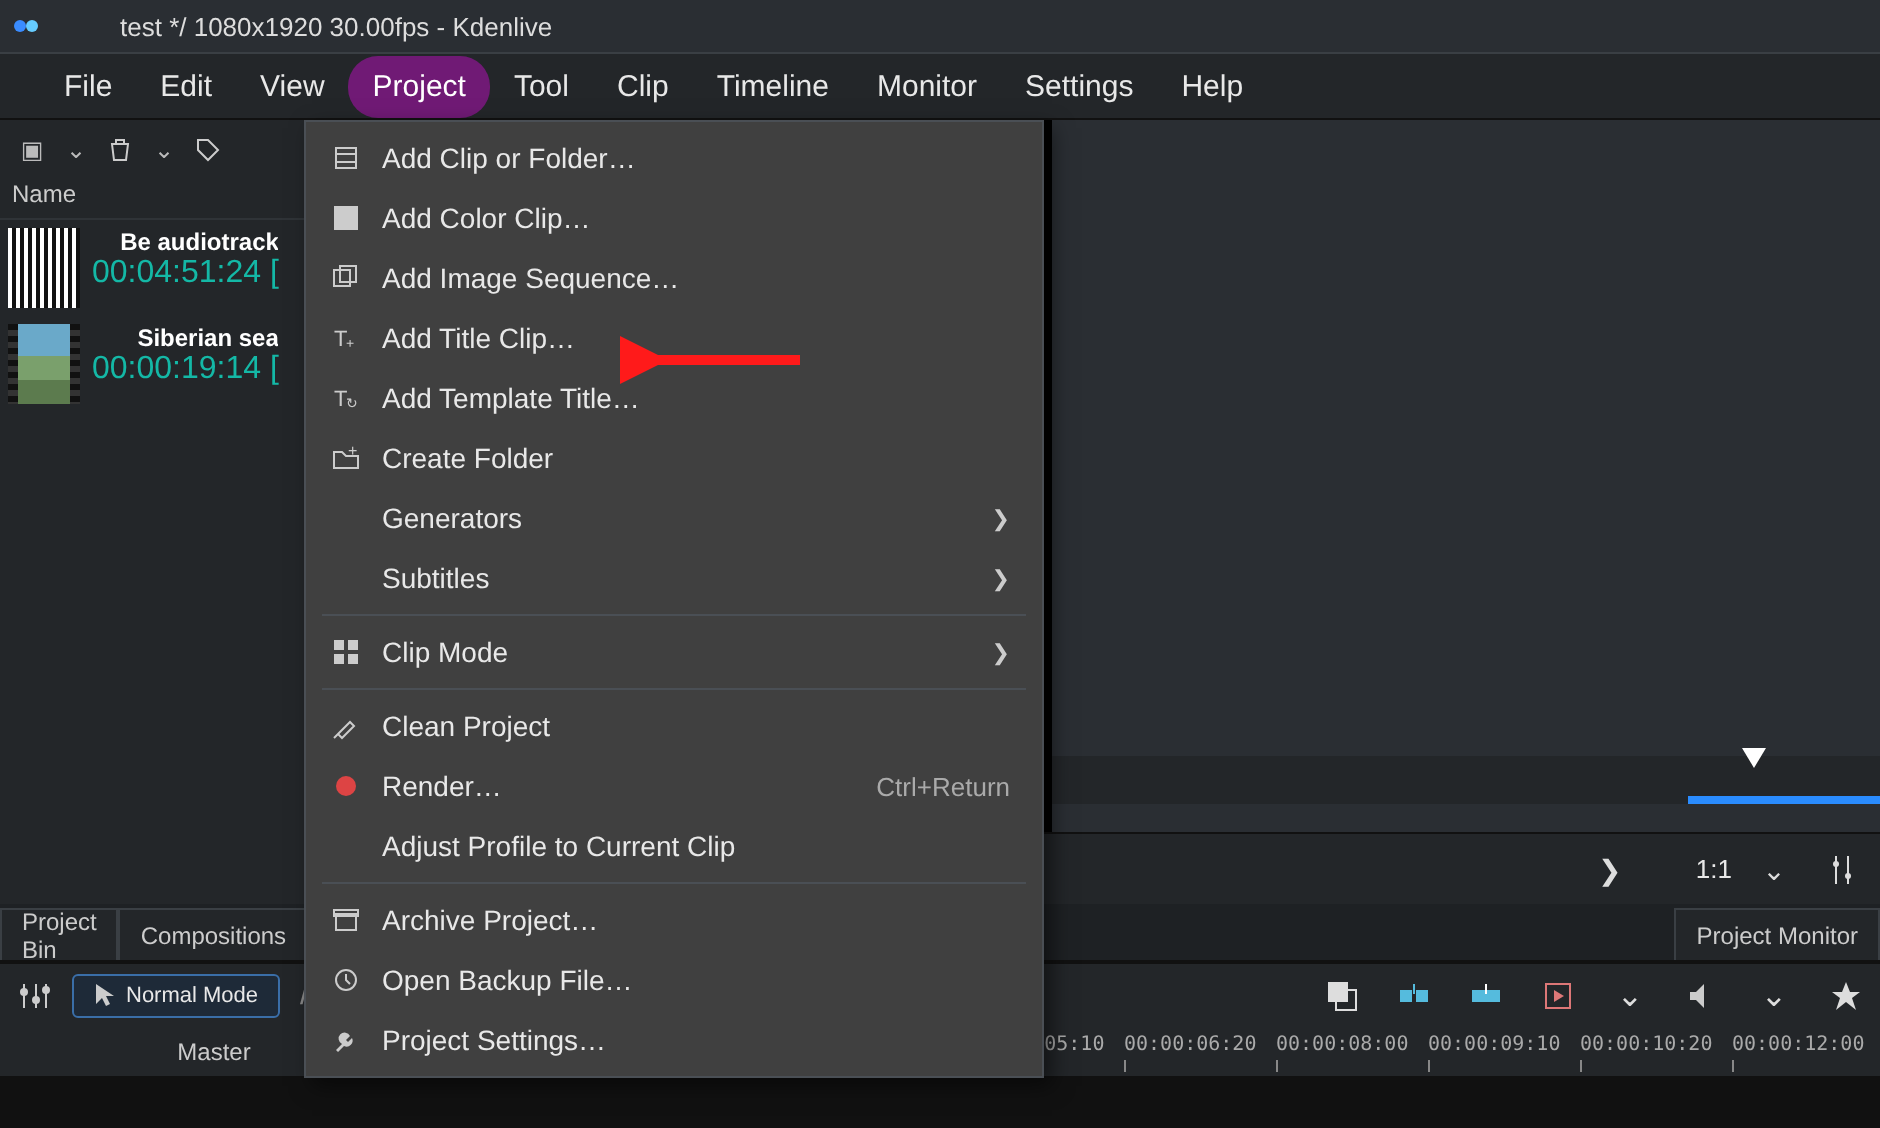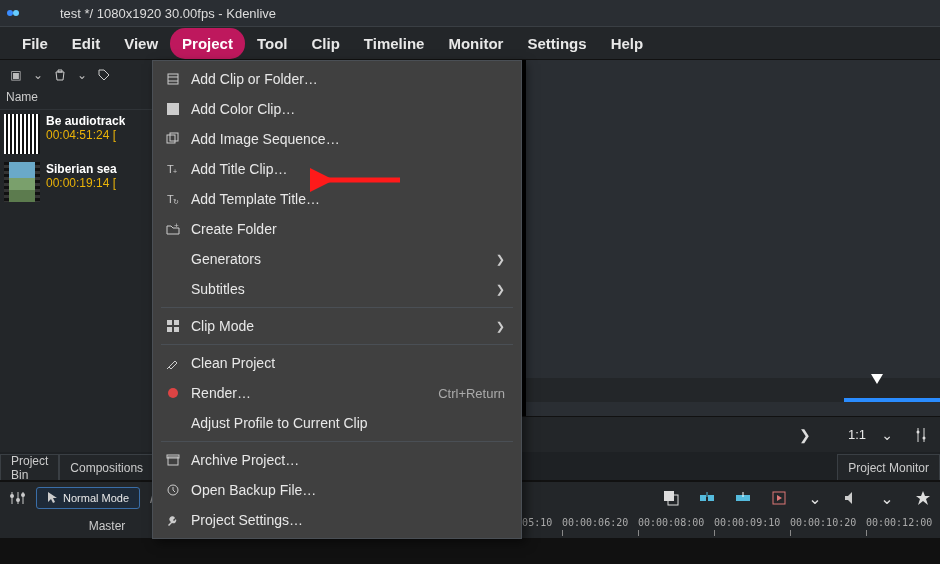--- a/index.html
+++ b/index.html
@@ -1,38 +1,38 @@
 <!DOCTYPE html>
 <html><head>
 <meta charset="utf-8">
 <style>
   * { box-sizing: border-box; margin: 0; padding: 0; }
   html, body { width: 940px; height: 564px; overflow: hidden; background: #111; font-family: "Segoe UI", Arial, sans-serif; color: #e8e8e8; }
   .titlebar { height: 26px; background: #2a2e33; display: flex; align-items: center; padding: 0 6px; font-size: 13px; color: #ddd; gap: 32px; }
   .titlebar .logo { width: 14px; height: 14px; margin-right: 8px; display:flex;align-items:center;justify-content:center; }
-  .menubar { height: 34px; background: #232629; display: flex; align-items: center; padding: 0 10px; border-top: 1px solid #3a3f44; border-bottom: 1px solid #111; font-weight: bold; }
+  .menubar { height: 34px; background: #232629; display: flex; align-items: center; padding: 0 20px; border-top: 1px solid #3a3f44; border-bottom: 1px solid #111; }
   .menubar .mitem { padding: 7px 12px; font-size: 15px; cursor: pointer; }
-  .menubar .mitem.active { background: #be185d; color: #fff; border-radius: 15px; }
+  .menubar .mitem.active { background: #701a75; color: #fff; border-radius: 15px; }
   .upper { display: flex; height: 420px; background: #232629; }
   .left { width: 152px; background: #232629; display:flex; flex-direction:column; }
   .bin-toolbar { height:30px; background:#232629; display:flex; align-items:center; gap:6px; padding:0 8px; }
   .bin-toolbar .ico { width:16px; height:16px; display:flex;align-items:center;justify-content:center; font-size:12px; color:#bbb; }
   .name-header { height:20px; background:#232629; font-size:12px; color:#ccc; padding-left:6px; border-bottom:1px solid #2f3337;}
   .bin-list { flex:1; }
   .clip-item { display:flex; gap:6px; padding:4px; }
   .thumb { width:36px; height:40px; background:#333; background-image:
      linear-gradient(90deg,#111 2px,transparent 2px),
      linear-gradient(90deg,transparent 34px,#111 34px);
   }
   .thumb.audio { background: repeating-linear-gradient(90deg,#fff,#fff 2px,#111 2px,#111 4px); }
   .thumb.video { background: linear-gradient(#6aa9c9 40%, #7aa06c 40% 70%, #5c7b4e 70%); position:relative;}
   .thumb.video::before, .thumb.video::after { content:""; position:absolute; top:0;bottom:0;width:5px; background:repeating-linear-gradient(#111,#111 3px,#333 3px,#333 6px);}
   .thumb.video::before{left:0} .thumb.video::after{right:0}
   .clip-meta .title { font-size:12px; font-weight:bold; color:#fff; white-space:nowrap; overflow:hidden;text-align:right; }
-  .clip-meta .time { font-size:12px; color:#eab308; }
+  .clip-meta .time { font-size:16px; color:#14b8a6; }
   .menu-dropdown { position:absolute; left:152px; top:60px; width:370px; background:#404040; border:1px solid #4a4f55; box-shadow: 4px 4px 10px rgba(0,0,0,0.5); z-index:100; padding:3px 0;}
   .menu-row { display:flex; align-items:center; height:30px; font-size:14px; padding:0 16px 0 10px; cursor:pointer; position:relative;}
   .menu-sep { height:1px; background:#4a4f55; margin:3px 8px; }
   .menu-row .mico { width:20px; margin-right:8px; display:flex;align-items:center;justify-content:center;}
   .menu-row .mlabel { flex:1; }
   .menu-row .shortcut { color:#aaa; font-size:13px; }
   .menu-row .submenu-arrow { color:#ccc; font-size:11px; }
   .red-arrow { position:absolute; left:310px; top:168px; z-index:200; }
   .preview-area { flex:1; background:#232629; display:flex; flex-direction:column; }
   .preview-top { flex:1; display:flex; }

